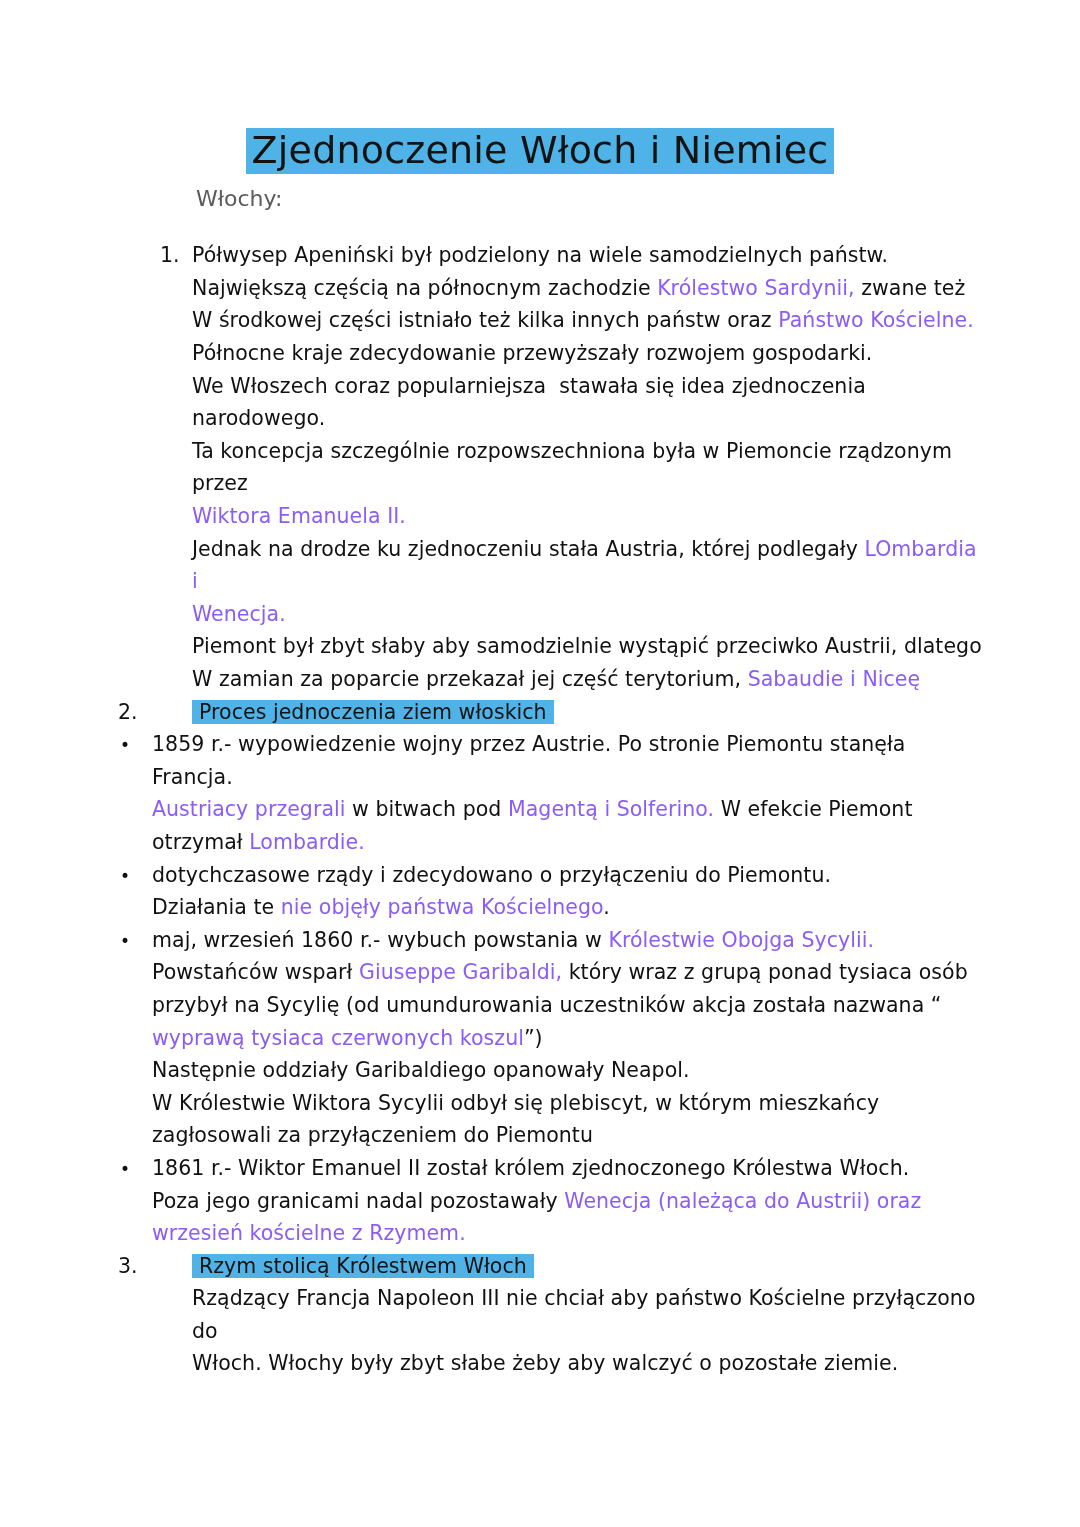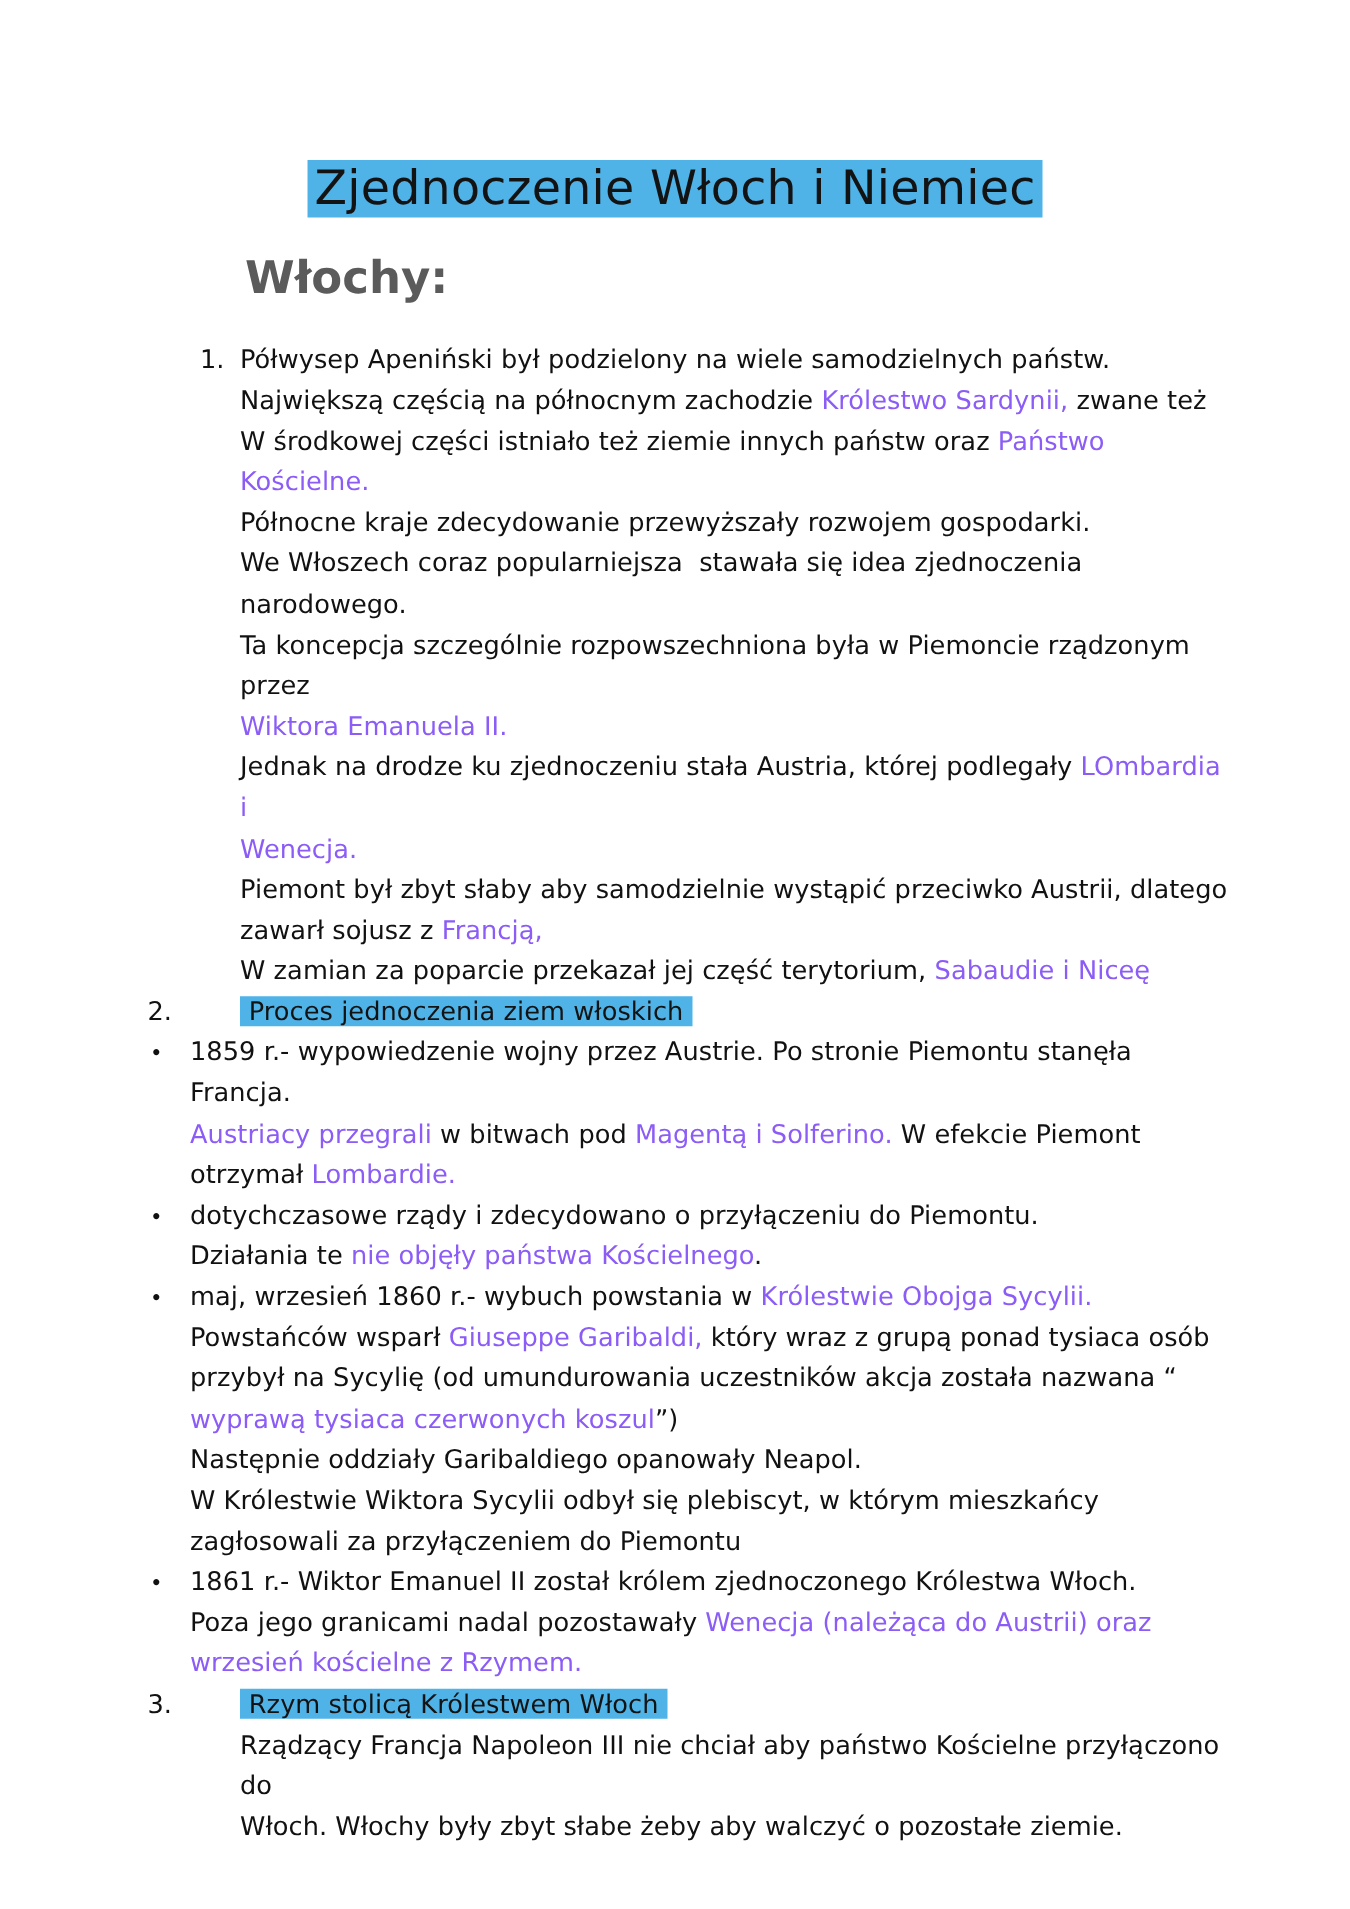--- a/index.html
+++ b/index.html
@@ -36,25 +36,25 @@
     font-size: 38px;
     font-weight: 400;
     letter-spacing: 0.2px;
     color: #131313;
     background: #4fb3e8;
     padding: 3px 6px 5px 6px;
   }
 
   
   .section-heading {
-    font-size: 36px;
+    font-size: 22px;
     color: #5b5b5b;
-    font-weight: 700;
+    font-weight: 400;
     margin-left: 196px;
-    margin-top: 28px;
+    margin-top: 12px;
     line-height: 1.15;
   }
 
   
   .body-block {
     margin-top: 28px;
   }
 
   .num-item {
     position: relative;
@@ -128,29 +128,28 @@
 
   <div class="section-heading">Włochy:</div>
 
   <div class="body-block">
 
     <div class="num-item first">
       <div class="num-marker">1.</div>
       <div class="lines">
         <div class="line">Półwysep Apeniński był podzielony na wiele samodzielnych państw.</div>
         <div class="line"><span>Największą częścią na północnym zachodzie </span><span class="hl">Królestwo Sardynii,</span><span> zwane też</span></div>
-        <div class="line"><span>W środkowej części istniało też ziemie innych państw oraz </span><span class="hl">Państwo Kościelne.</span></div>
+        <div class="line"><span>W środkowej części istniało też kilka innych państw oraz </span><span class="hl">Państwo Kościelne.</span></div>
         <div class="line">Północne kraje zdecydowanie przewyższały rozwojem gospodarki.</div>
         <div class="line">We Włoszech coraz popularniejsza  stawała się idea zjednoczenia narodowego.</div>
         <div class="line">Ta koncepcja szczególnie rozpowszechniona była w Piemoncie rządzonym przez</div>
         <div class="line hl">Wiktora Emanuela II.</div>
         <div class="line"><span>Jednak na drodze ku zjednoczeniu stała Austria, której podlegały </span><span class="hl">LOmbardia i</span></div>
         <div class="line hl">Wenecja.</div>
         <div class="line">Piemont był zbyt słaby aby samodzielnie wystąpić przeciwko Austrii, dlatego</div>
-        <div class="line"><span>zawarł sojusz z </span><span class="hl">Francją,</span></div>
         <div class="line"><span>W zamian za poparcie przekazał jej część terytorium, </span><span class="hl">Sabaudie i Niceę</span></div>
       </div>
     </div>
 
     <div class="num-item later">
       <div class="num-marker">2.</div>
       <div class="lines">
         <div class="line"><span class="mark">Proces jednoczenia ziem włoskich</span></div>
       </div>
     </div>

